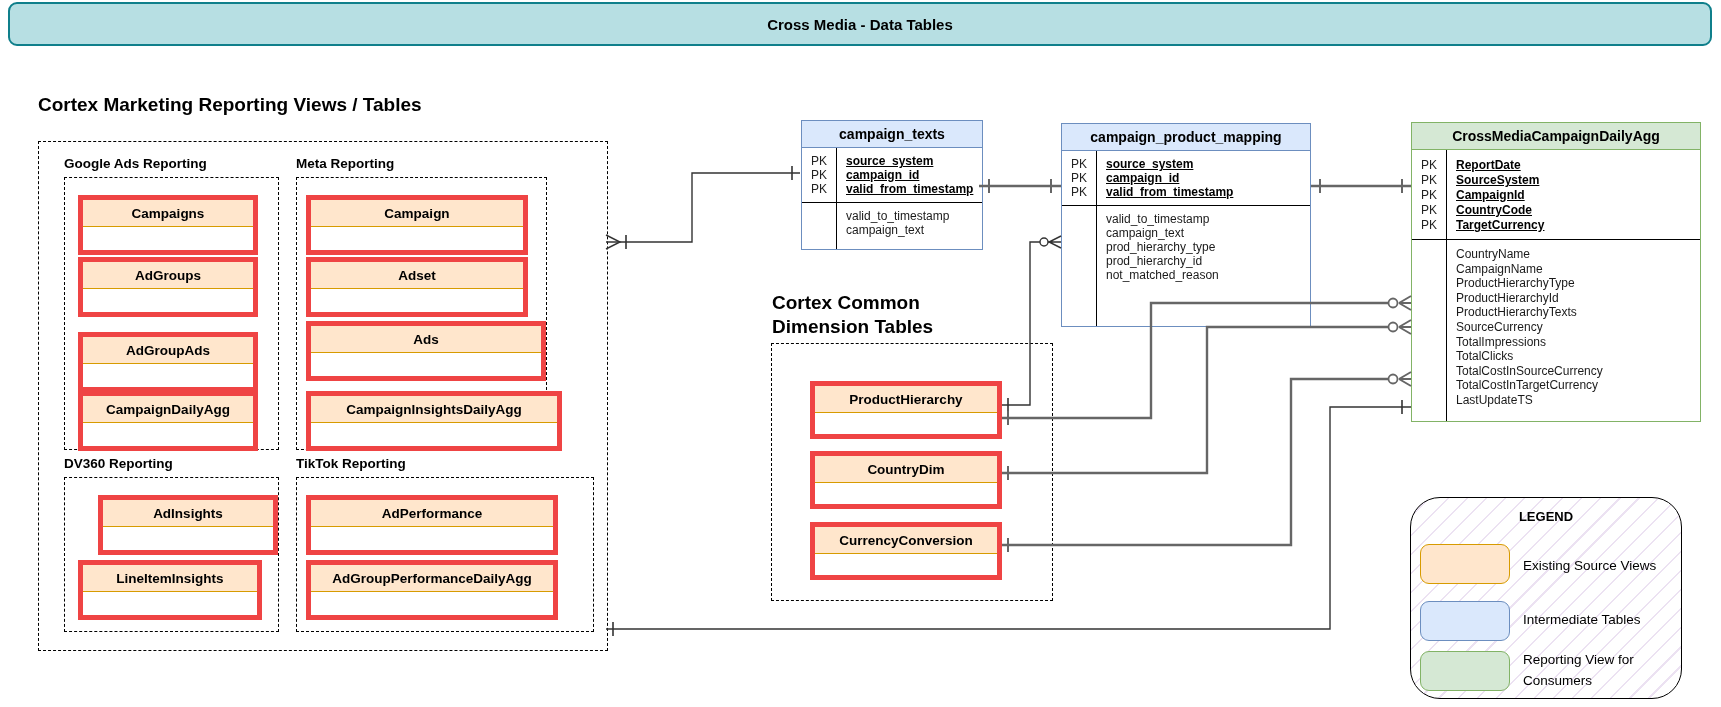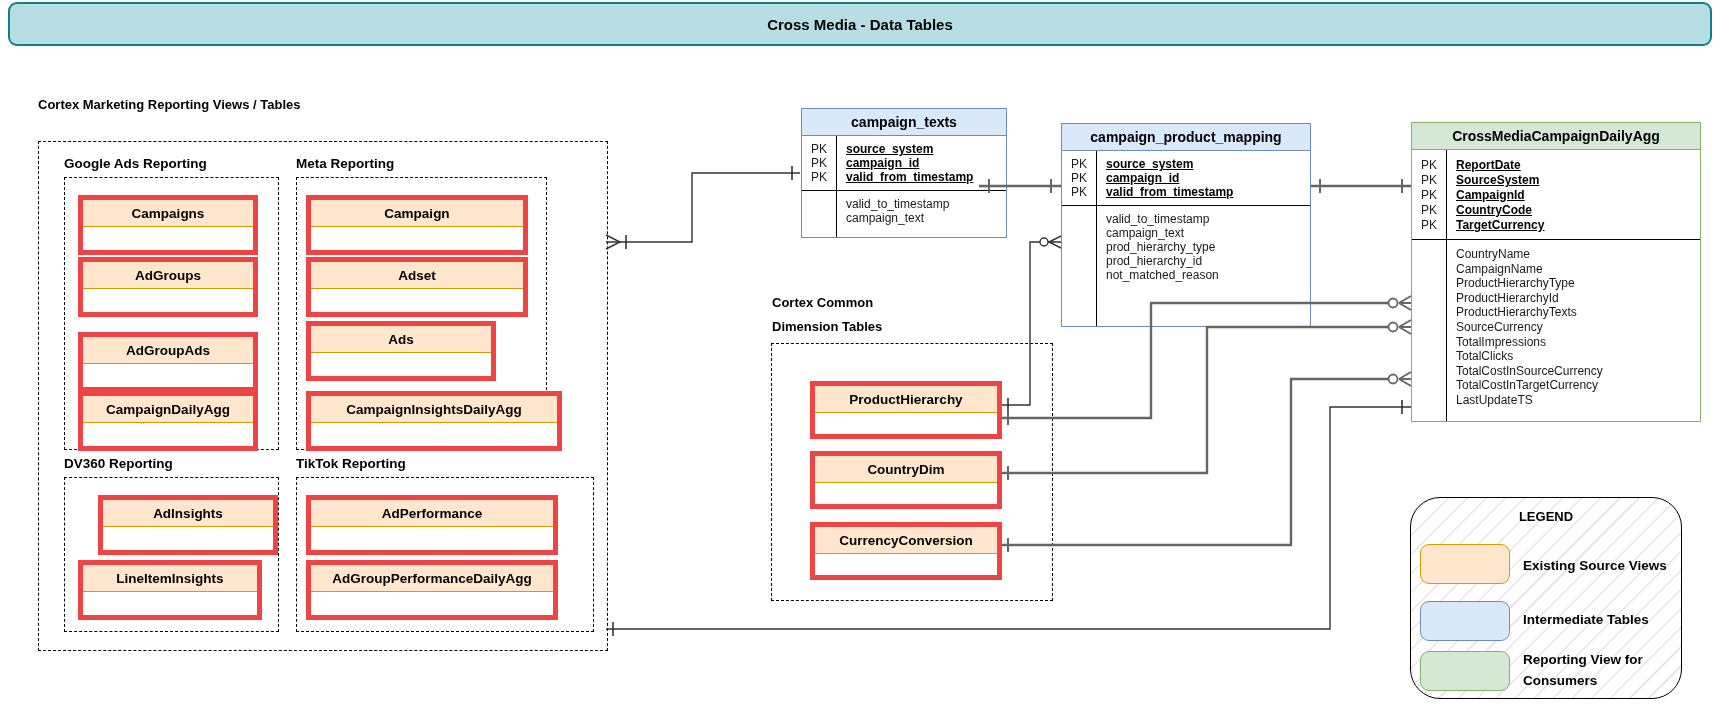--- a/index.html
+++ b/index.html
@@ -4,21 +4,21 @@
 <style>
   html,body{margin:0;padding:0;background:#fff;}
   #page{position:relative;width:1721px;height:707px;background:#ffffff;overflow:hidden;
         font-family:"Liberation Sans","DejaVu Sans",sans-serif;color:#000;}
 
   .banner{position:absolute;left:8px;top:2px;width:1700px;height:40px;
           background:#b7dfe3;border:2px solid #0f7f8b;border-radius:9px;
           display:flex;align-items:center;justify-content:center;
           font-weight:bold;font-size:15px;}
 
-  .stitle{position:absolute;font-weight:bold;font-size:13px;line-height:24px;white-space:nowrap;}
+  .stitle{position:absolute;font-weight:bold;font-size:19px;line-height:24px;white-space:nowrap;}
   .glabel{position:absolute;font-weight:bold;font-size:13.5px;white-space:nowrap;}
   .dash{position:absolute;border:1.5px dashed #000;}
 
   
   .ebox{position:absolute;border:5px solid #ef4444;background:#fff;box-sizing:border-box;}
   .ebox .eh{height:26px;background:#ffe6cc;border-bottom:1px solid #d79b00;
             display:flex;align-items:center;justify-content:center;
             font-weight:bold;font-size:13.5px;}
   .ebox .eb{height:23px;background:#fff;}
   .ebox.dim .eb{height:21px;}
@@ -45,21 +45,21 @@
 
   
   .legend{position:absolute;left:1410px;top:497px;width:272px;height:202px;box-sizing:border-box;
           border:1.5px solid #000;border-radius:30px;
           background:repeating-linear-gradient(135deg,#ffffff 0px,#ffffff 12px,#ece2f2 12px,#ece2f2 13.5px);}
   .legend .lt{text-align:center;font-weight:bold;font-size:13px;margin-top:11px;}
   .sw{position:absolute;left:9px;width:90px;height:40px;border-radius:9px;box-sizing:border-box;}
   .sw1{top:46px;background:#ffe6cc;border:1.5px solid #d79b00;}
   .sw2{top:103px;background:#dae8fc;border:1.5px solid #6c8ebf;}
   .sw3{top:153px;background:#d5e8d4;border:1.5px solid #82b366;}
-  .swl{position:absolute;left:112px;width:152px;font-weight:bold;font-size:13.5px;line-height:21px;}
+  .swl{position:absolute;left:112px;width:152px;font-weight:normal;font-size:13.5px;line-height:21px;}
   .swl1{top:57px;} .swl2{top:111px;} .swl3{top:151px;}
 
   svg.wires{position:absolute;left:0;top:0;pointer-events:none;}
   .thin{stroke:#333;stroke-width:1.4;fill:none;}
   .thick{stroke:#666;stroke-width:2.4;fill:none;}
   .tickb{stroke:#333;stroke-width:1.6;fill:none;}
   .tickg{stroke:#666;stroke-width:2;fill:none;}
   .crowb{stroke:#333;stroke-width:1.4;fill:none;}
   .crowg{stroke:#666;stroke-width:2;fill:none;}
   .circb{stroke:#333;stroke-width:1.4;fill:#fff;}
@@ -107,21 +107,21 @@
   </div>
 
   <div class="ebox" style="left:306px;top:195px;width:222px;">
     <div class="eh">Campaign</div>
       <div class="eb"></div>
   </div>
   <div class="ebox" style="left:306px;top:257px;width:222px;">
     <div class="eh">Adset</div>
       <div class="eb"></div>
   </div>
-  <div class="ebox" style="left:306px;top:321px;width:190px;">
+  <div class="ebox" style="left:306px;top:321px;width:240px;">
     <div class="eh">Ads</div>
       <div class="eb"></div>
   </div>
   <div class="ebox" style="left:306px;top:391px;width:256px;">
     <div class="eh">CampaignInsightsDailyAgg</div>
       <div class="eb"></div>
   </div>
 
   <div class="ebox" style="left:78px;top:495px;width:180px;margin-left:20px;">
     <div class="eh">AdInsights</div>
@@ -153,21 +153,21 @@
   </div>
   <div class="ebox dim" style="left:810px;top:451px;width:192px;">
     <div class="eh">CountryDim</div>
       <div class="eb"></div>
   </div>
   <div class="ebox dim" style="left:810px;top:522px;width:192px;">
     <div class="eh">CurrencyConversion</div>
       <div class="eb"></div>
   </div>
 
-  <div class="ertable blue" style="left:801px;top:108px;width:206px;height:130px;">
+  <div class="ertable blue" style="left:801px;top:120px;width:182px;height:130px;">
     <div class="hd">campaign_texts</div>
     <div class="sec pks">
       <div class="gut">
         <span>PK</span>
         <span>PK</span>
         <span>PK</span>
       </div>
       <div class="fl">
         <span class="uf">source_system</span>
         <span class="uf">campaign_id</span>

